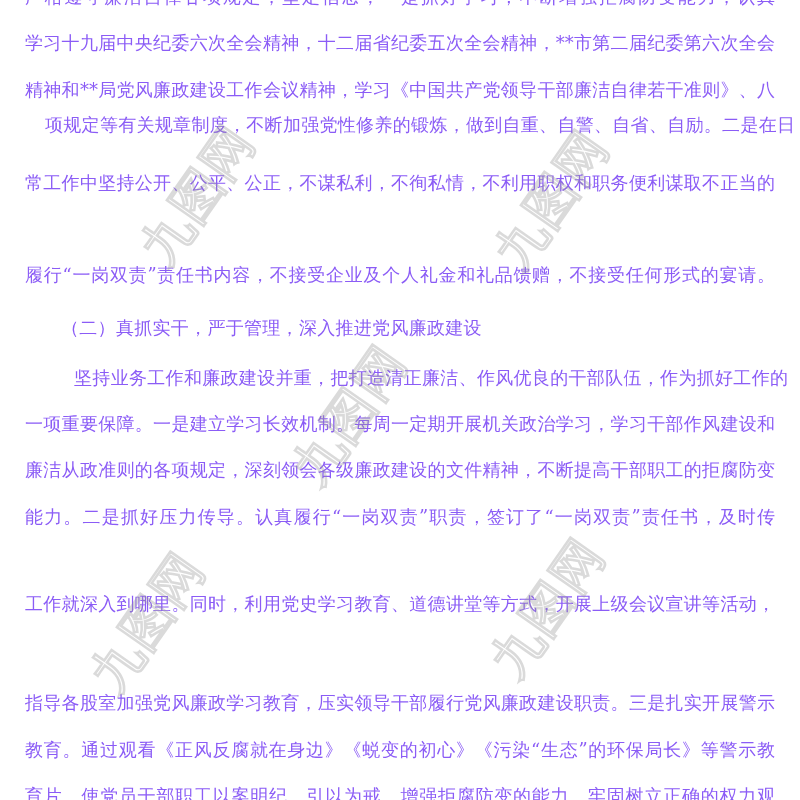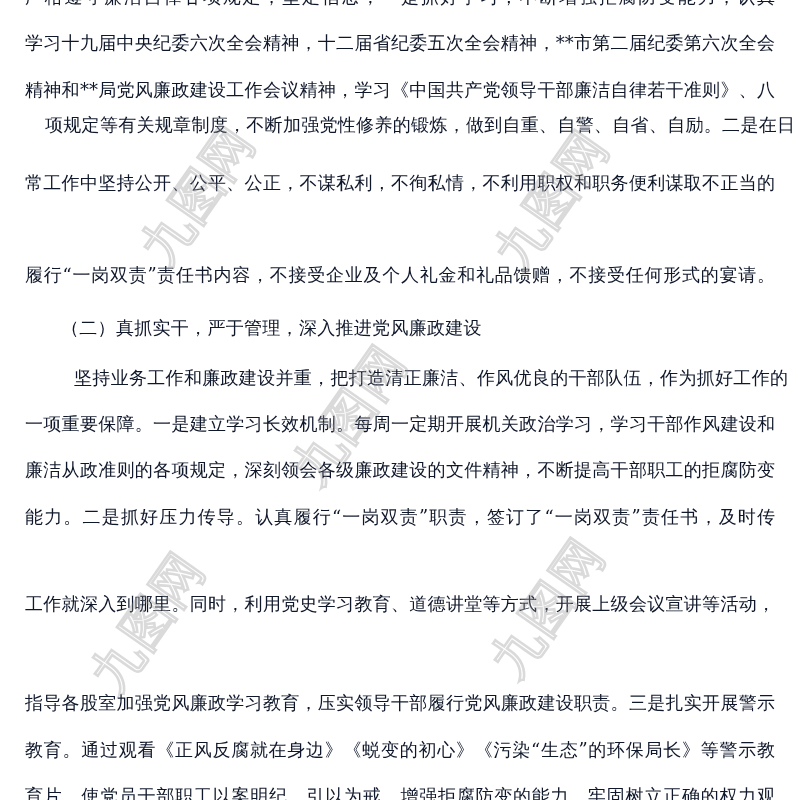--- a/index.html
+++ b/index.html
@@ -18,21 +18,21 @@
       background: #ffffff;
     }
     .line {
       position: absolute;
       left: 25px;
       width: 750px;
       height: 24px;
       line-height: 24px;
       font-family: "DejaVu Serif", "Liberation Serif", serif;
       font-size: 18px;
-      color: #0f172a;
+      color: #8b5cf6;
       white-space: nowrap;
       text-align: justify;
       text-align-last: justify;
       text-justify: inter-character;
       overflow: visible;
     }
     .line.indent {
       left: 61px;
       width: 714px;
     }

